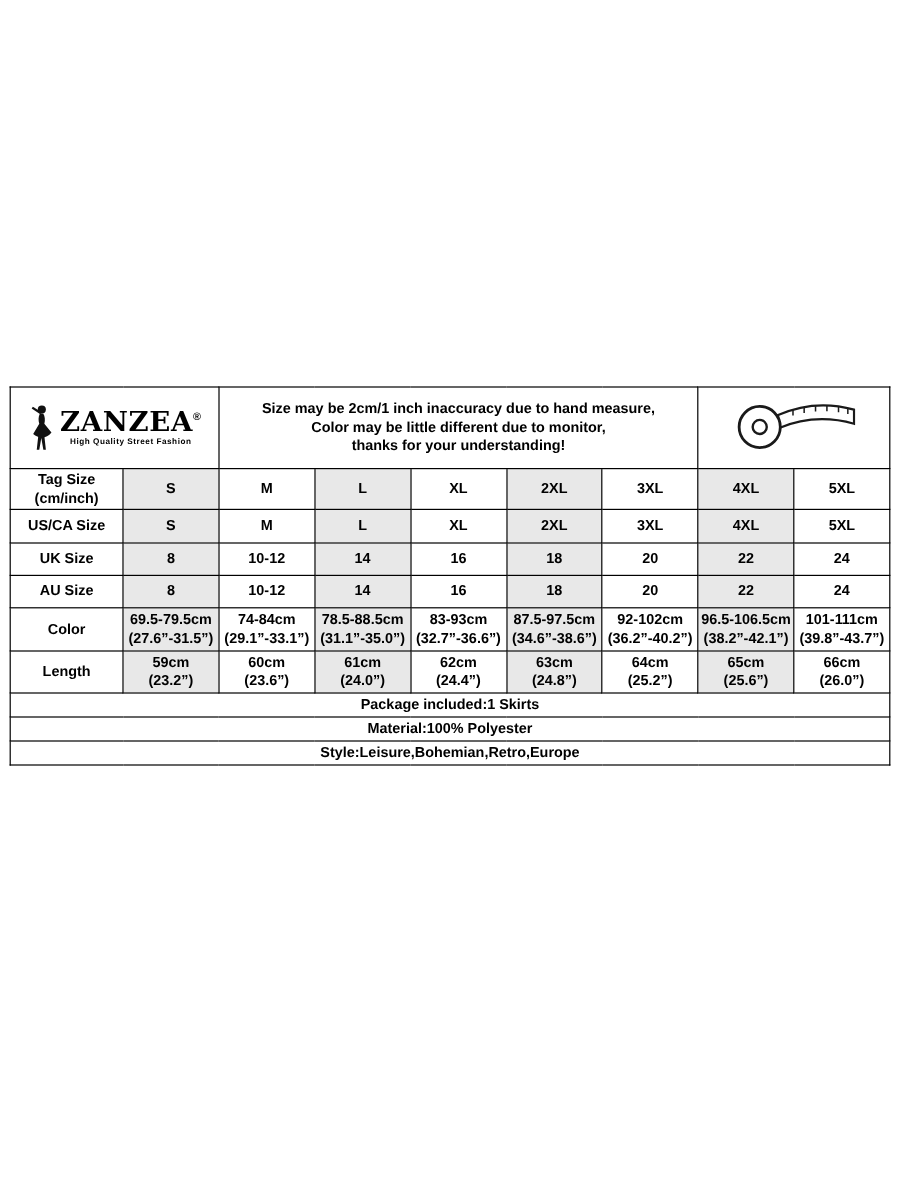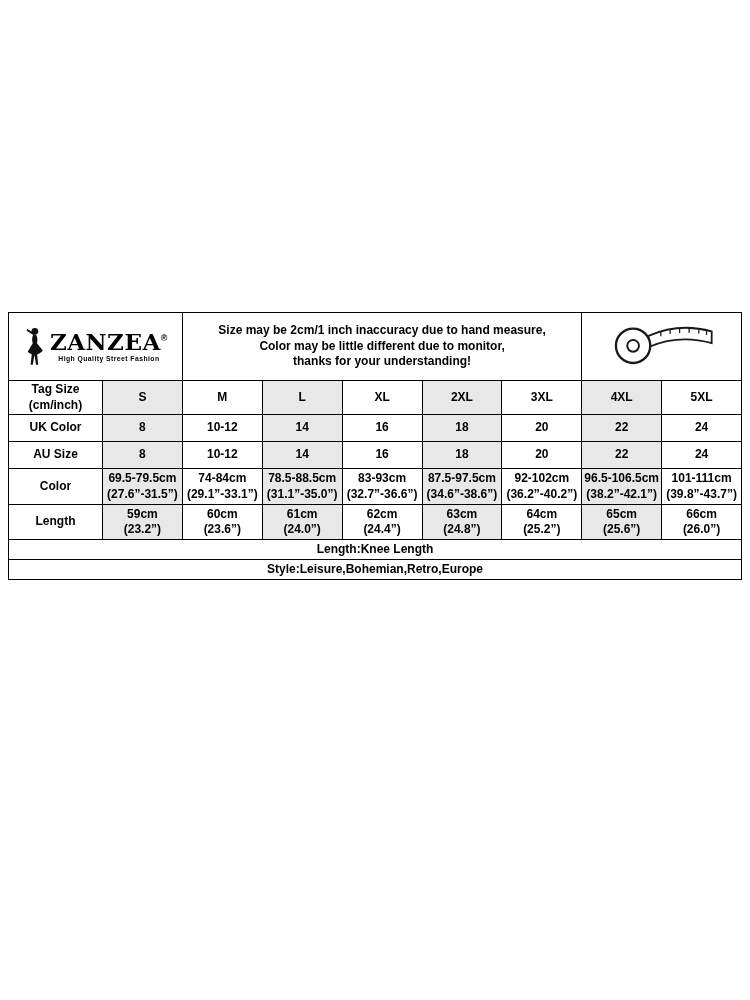--- a/index.html
+++ b/index.html
@@ -8,21 +8,21 @@
     width: 750px;
     height: 1000px;
     background: #ffffff;
     position: relative;
     font-family: "Liberation Sans", sans-serif;
     color: #000000;
   }
   .sheet {
     position: absolute;
     left: 8px;
-    top: 312px;
+    top: 322px;
     width: 734px;
   }
   table.chart {
     width: 100%;
     border-collapse: collapse;
     table-layout: fixed;
   }
   .chart td {
     border: 1px solid #000000;
     text-align: center;
@@ -139,23 +139,52 @@
           <td>
             <div>3XL</div>
           </td>
           <td class="stripe">
             <div>4XL</div>
           </td>
           <td>
             <div>5XL</div>
           </td>
         </tr>
+        <tr style="height: 28px;">
+          <td class="label-cell">
+            <div>US/CA Size</div>
+          </td>
+          <td class="stripe">
+            <div>S</div>
+          </td>
+          <td>
+            <div>M</div>
+          </td>
+          <td class="stripe">
+            <div>L</div>
+          </td>
+          <td>
+            <div>XL</div>
+          </td>
+          <td class="stripe">
+            <div>2XL</div>
+          </td>
+          <td>
+            <div>3XL</div>
+          </td>
+          <td class="stripe">
+            <div>4XL</div>
+          </td>
+          <td>
+            <div>5XL</div>
+          </td>
+        </tr>
         <tr style="height: 27px;">
           <td class="label-cell">
-            <div>UK Color</div>
+            <div>UK Size</div>
           </td>
           <td class="stripe">
             <div>8</div>
           </td>
           <td>
             <div>10-12</div>
           </td>
           <td class="stripe">
             <div>14</div>
           </td>
@@ -274,20 +303,23 @@
             <div>(25.6”)</div>
           </td>
           <td class="dual">
             <div>66cm</div>
             <div>(26.0”)</div>
           </td>
         </tr>
       </tbody>
     <tbody id="detail-rows">
         <tr>
-          <td colspan="9" class="detail-cell">Length:Knee Length</td>
+          <td colspan="9" class="detail-cell">Package included:1 Skirts</td>
+        </tr>
+        <tr>
+          <td colspan="9" class="detail-cell">Material:100% Polyester</td>
         </tr>
         <tr>
           <td colspan="9" class="detail-cell">Style:Leisure,Bohemian,Retro,Europe</td>
         </tr>
       </tbody>
   </table>
 </div>
 
 </body></html>

